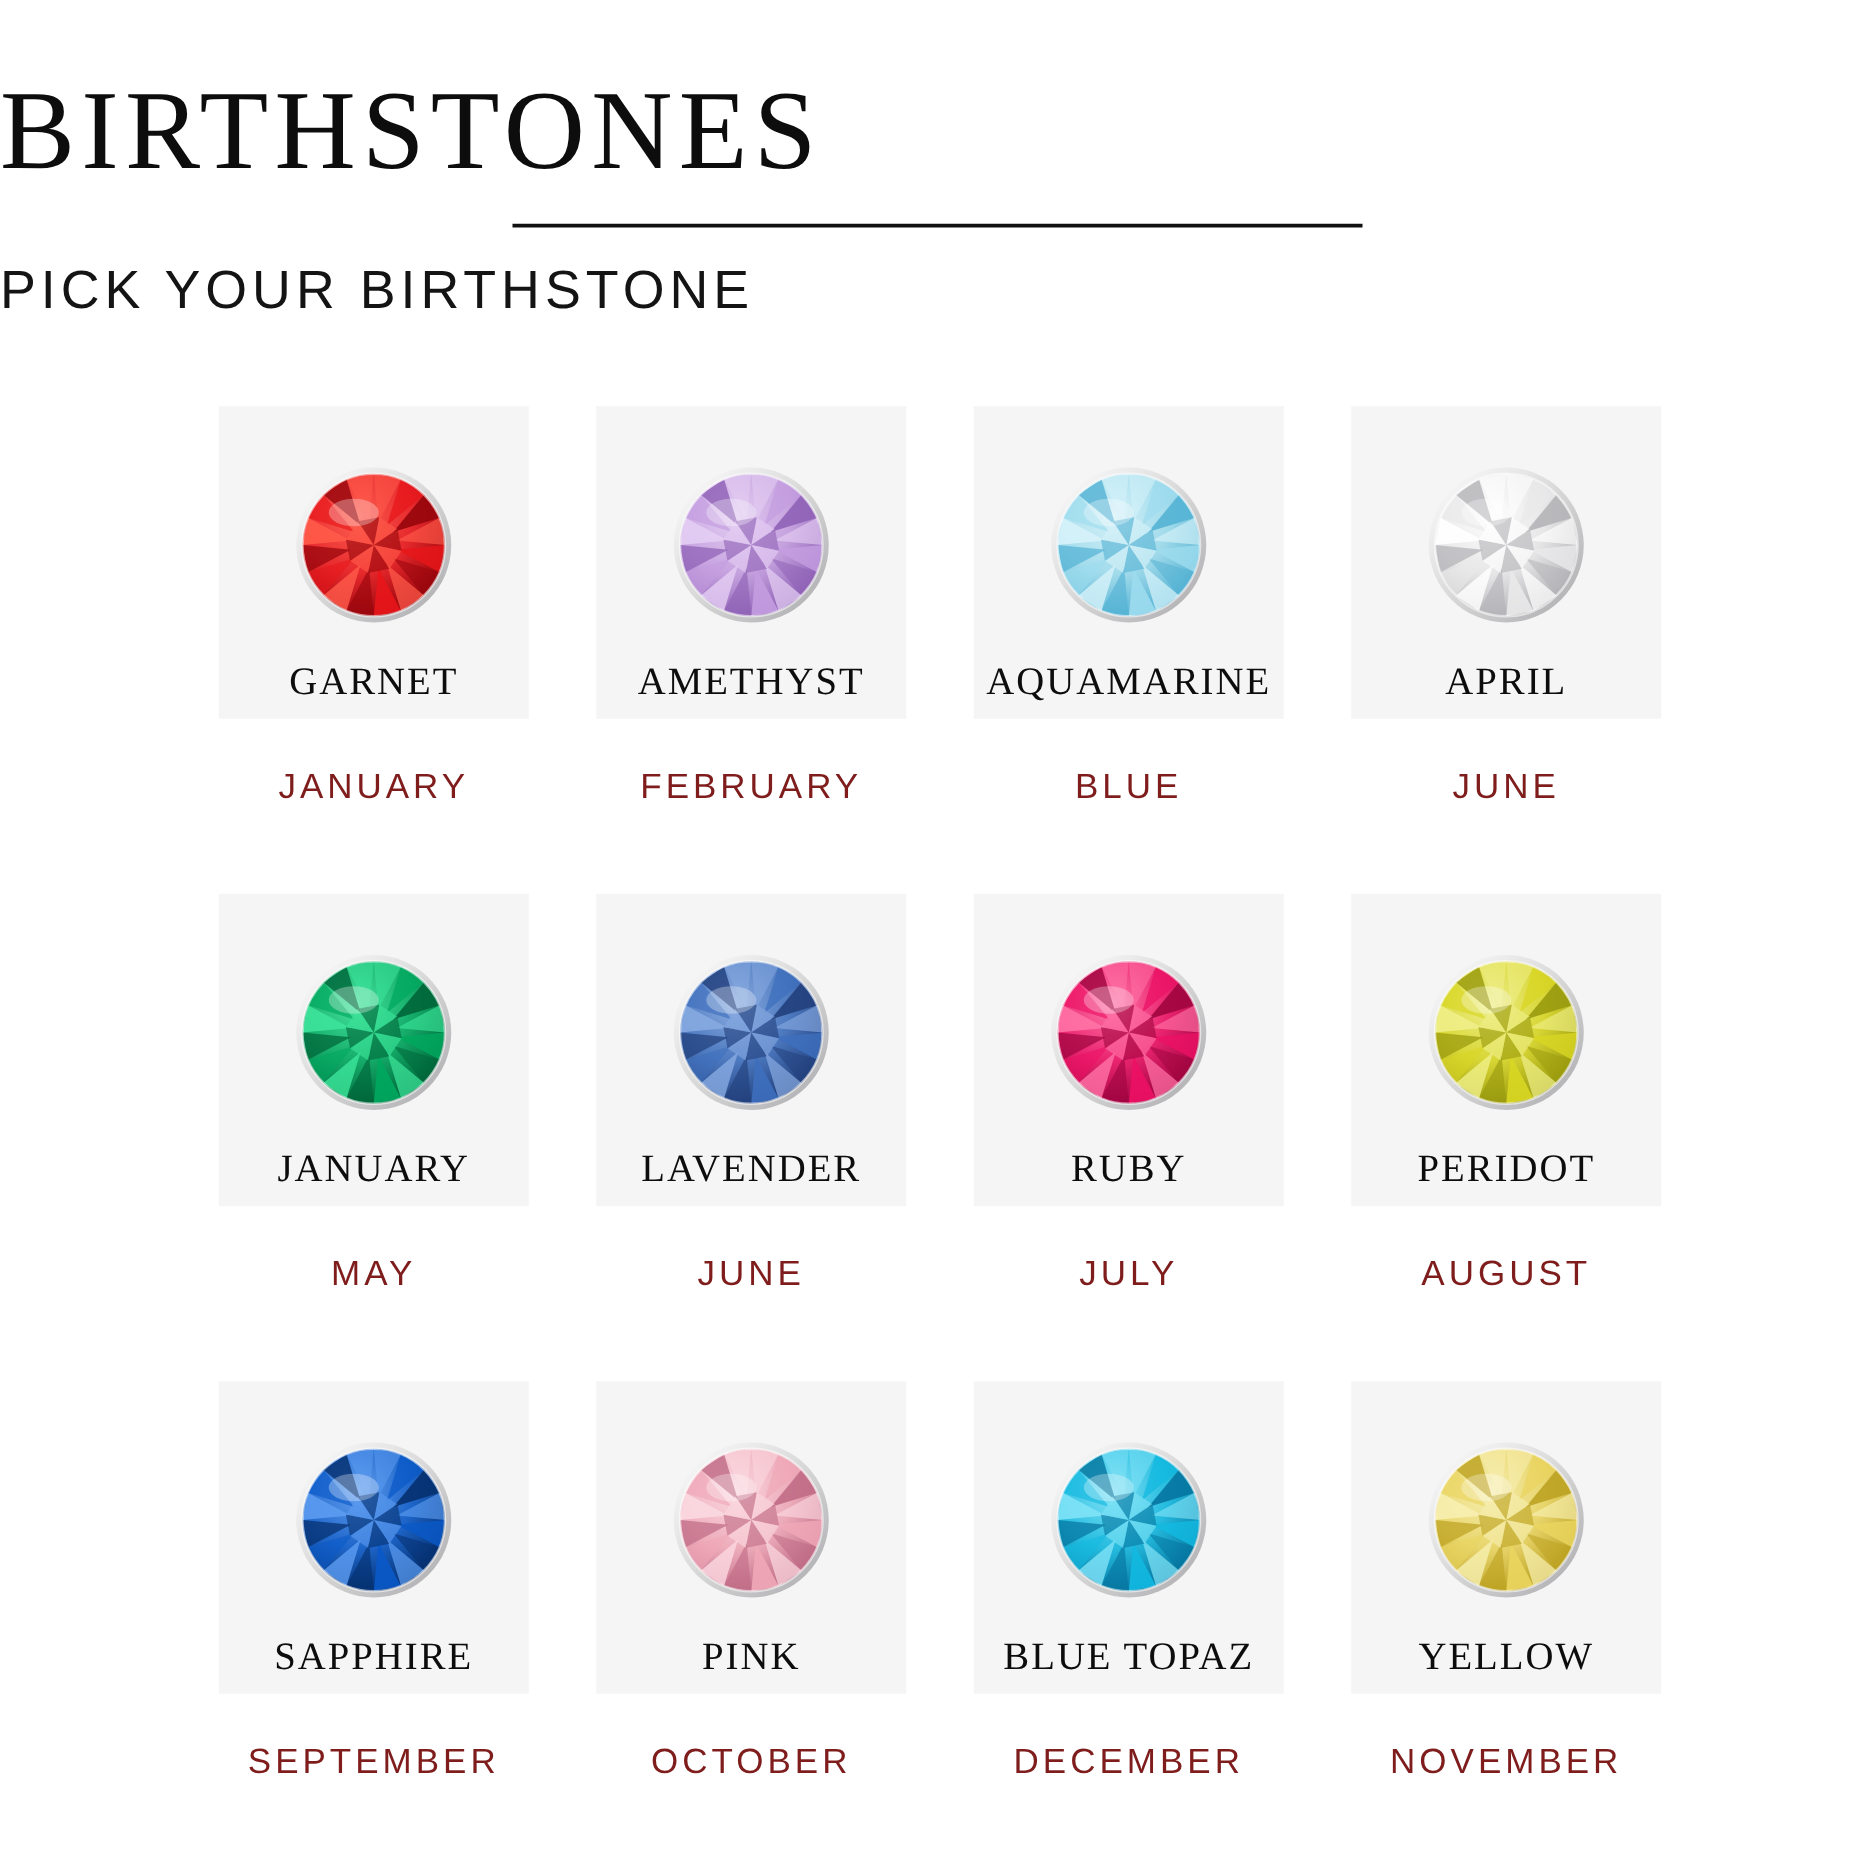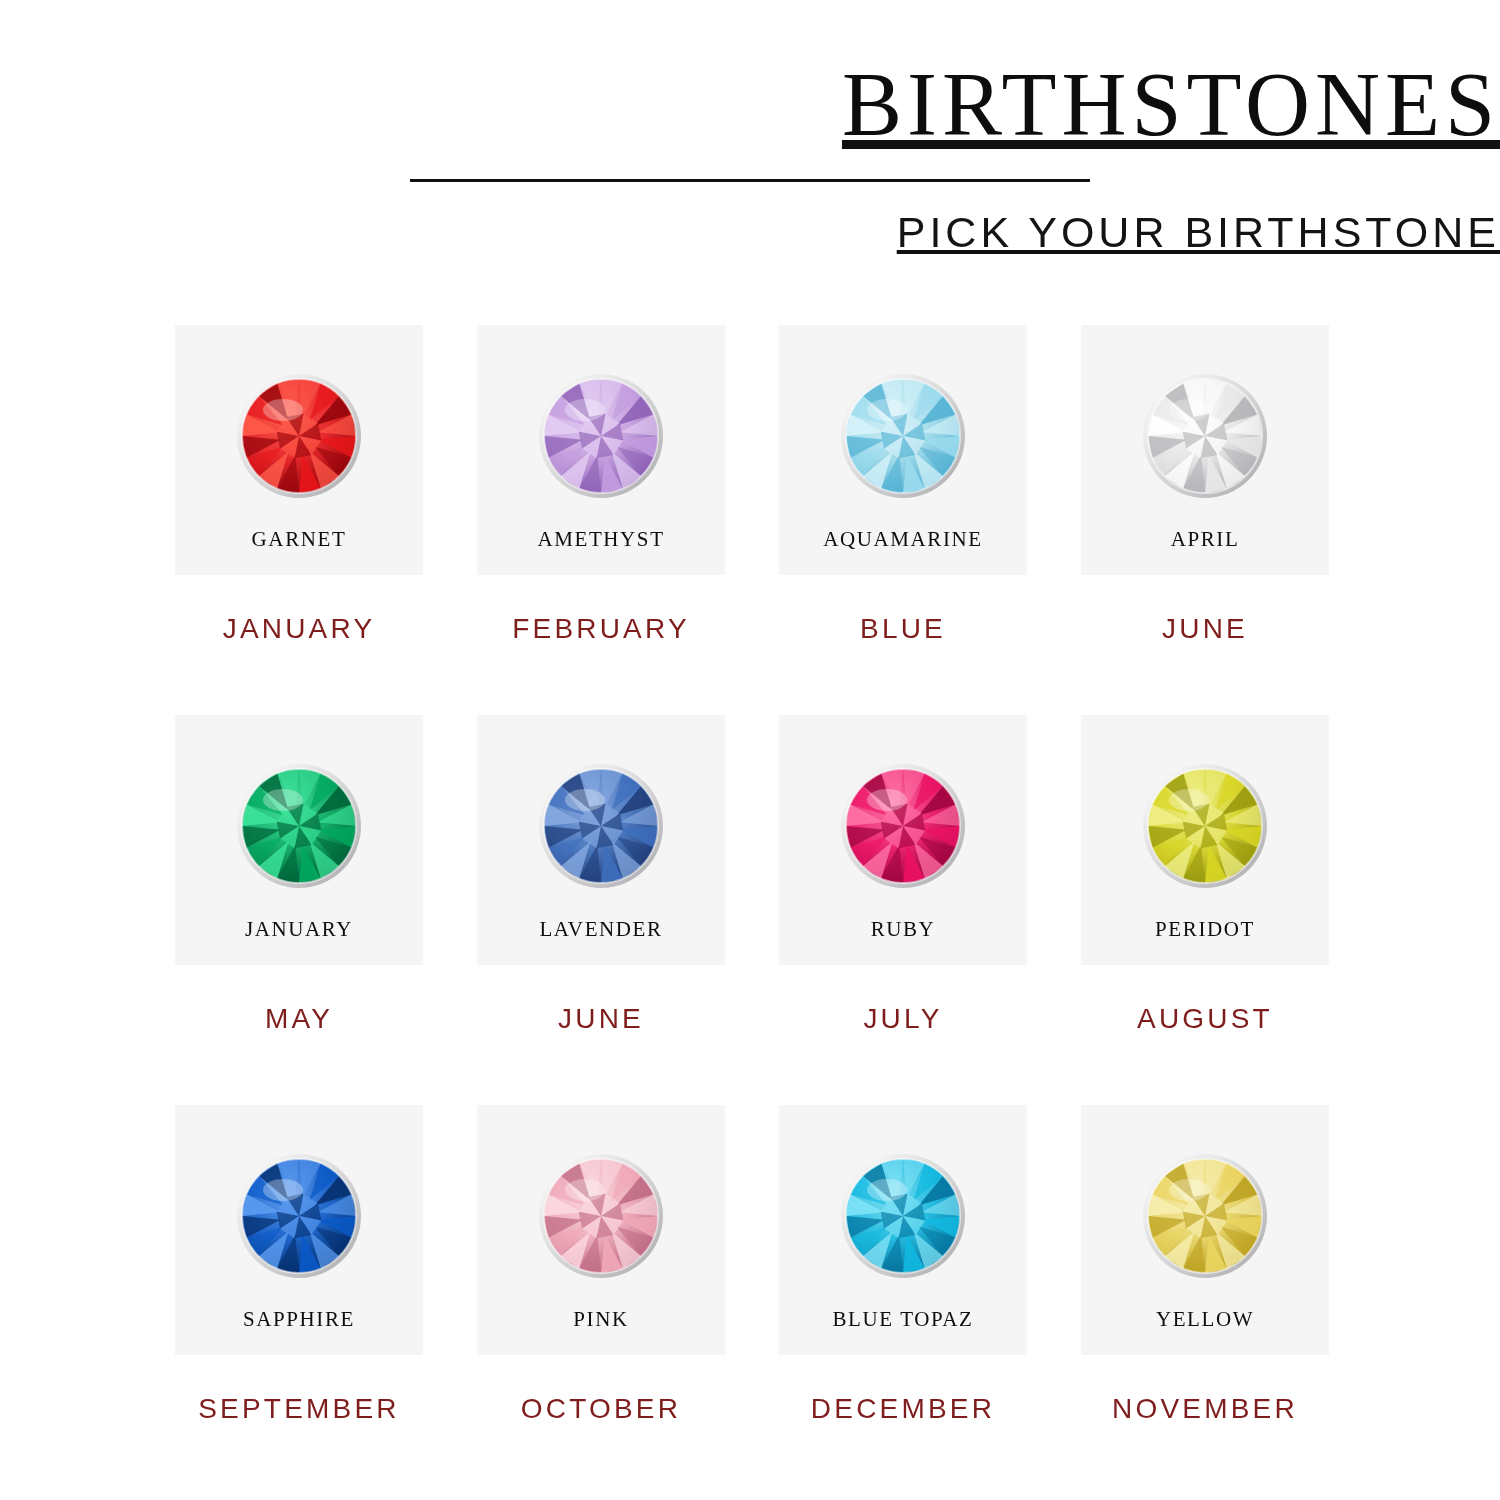--- a/index.html
+++ b/index.html
@@ -16,22 +16,21 @@
   }
   .page {
     width: 1500px;
     height: 1500px;
     position: relative;
     background: #ffffff;
     box-sizing: border-box;
   }
   .header {
     padding-top: 58px;
-    text-align: right;
-    text-decoration: underline;
+    text-align: left;
   }
   .main-title {
     font-family: "Liberation Serif", serif;
     font-size: 90px;
     letter-spacing: 5px;
     font-weight: 400;
     line-height: 1.05;
     color: #0d0d0d;
     margin: 0;
   }
@@ -41,21 +40,20 @@
     background: #111111;
     margin: 26px auto 0 auto;
   }
   .subtitle {
     font-family: "Liberation Sans", sans-serif;
     font-size: 43px;
     letter-spacing: 4px;
     font-weight: 400;
     color: #141414;
     margin: 26px 0 0 0;
-    padding-left: 16px;
   }
 
   .grid {
     position: absolute;
     top: 325px;
     left: 148px;
     width: 1210px;
     display: grid;
     grid-template-columns: repeat(4, 302px);
     grid-template-rows: repeat(3, 390px);
@@ -82,21 +80,21 @@
     height: 134px;
     position: relative;
   }
   .gem-svg {
     display: block;
     width: 134px;
     height: 134px;
   }
   .stone-name {
     font-family: "Liberation Serif", serif;
-    font-size: 21px;
+    font-size: 31px;
     letter-spacing: 1.6px;
     color: #0d0d0d;
     margin-top: 24px;
     text-align: center;
     white-space: nowrap;
   }
   .month-name {
     margin-top: 38px;
     text-align: center;
     font-family: "Liberation Sans", sans-serif;

